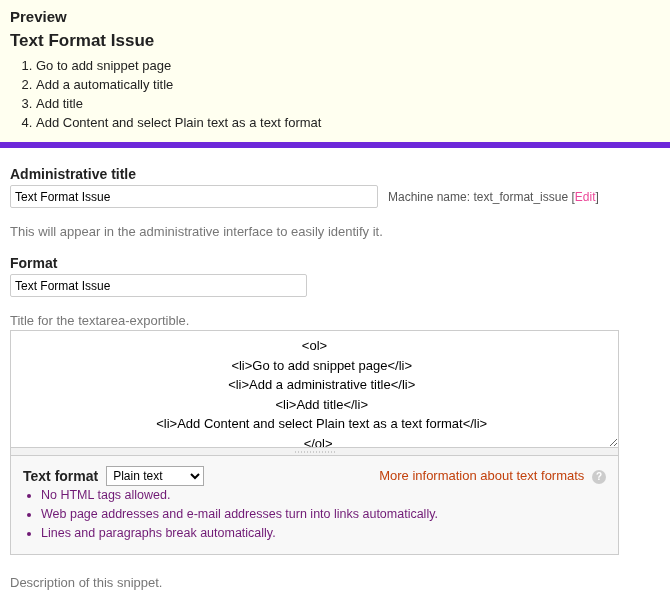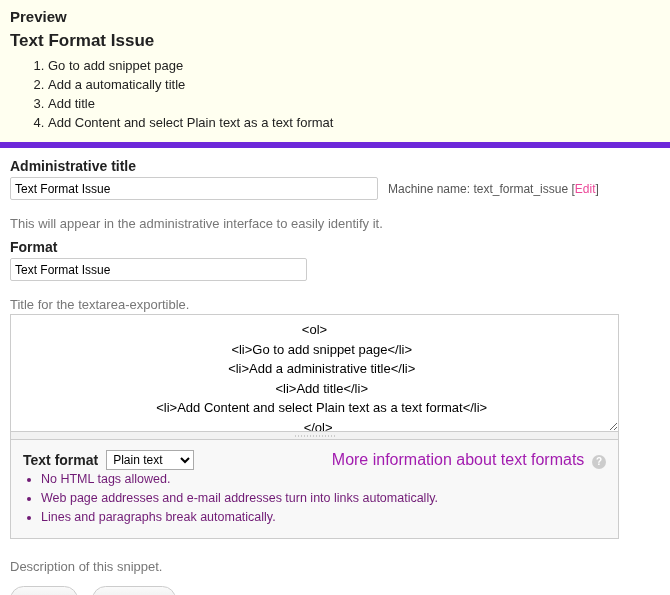--- a/index.html
+++ b/index.html
@@ -21,32 +21,32 @@
     color: #222;
     margin-bottom: 6px;
   }
   .preview-title {
     font-size: 17px;
     font-weight: bold;
     color: #222;
     margin-bottom: 6px;
   }
   .preview-list {
-    margin-left: 38px;
+    margin-left: 26px;
     font-size: 13px;
     color: #222;
     line-height: 1.45;
   }
   .preview-list li { margin: 0; }
   .form { padding: 4px 10px 12px 10px; }
   .field-label {
     font-size: 14px;
     font-weight: bold;
     color: #222;
-    margin-top: 6px;
+    margin-top: 14px;
     margin-bottom: 3px;
     display: block;
   }
   .text-input {
     font-family: inherit;
     font-size: 12px;
     padding: 3px 4px;
     border: 1px solid #ccc;
     border-radius: 2px;
     height: 23px;
@@ -96,24 +96,24 @@
     justify-content: space-between;
   }
   .tf-left { display: flex; align-items: center; gap: 8px; }
   .tf-label { font-size: 14px; font-weight: bold; color: #222; }
   .tf-select {
     font-family: inherit;
     font-size: 12px;
     border: 1px solid #aaa;
     background: #fff;
     height: 20px;
-    width: 88px;
+    width: 98px;
     padding: 0 2px;
   }
-  .tf-more { font-size: 16px; color: #a21caf; text-decoration: none; cursor: pointer; }
+  .tf-more { font-size: 13px; color: #c2410c; text-decoration: none; cursor: pointer; }
   .help-icon {
     display: inline-block;
     width: 14px; height: 14px;
     border-radius: 50%;
     background: #ccc;
     color: #fff;
     font-size: 10px;
     font-weight: bold;
     line-height: 14px;
     text-align: center;

